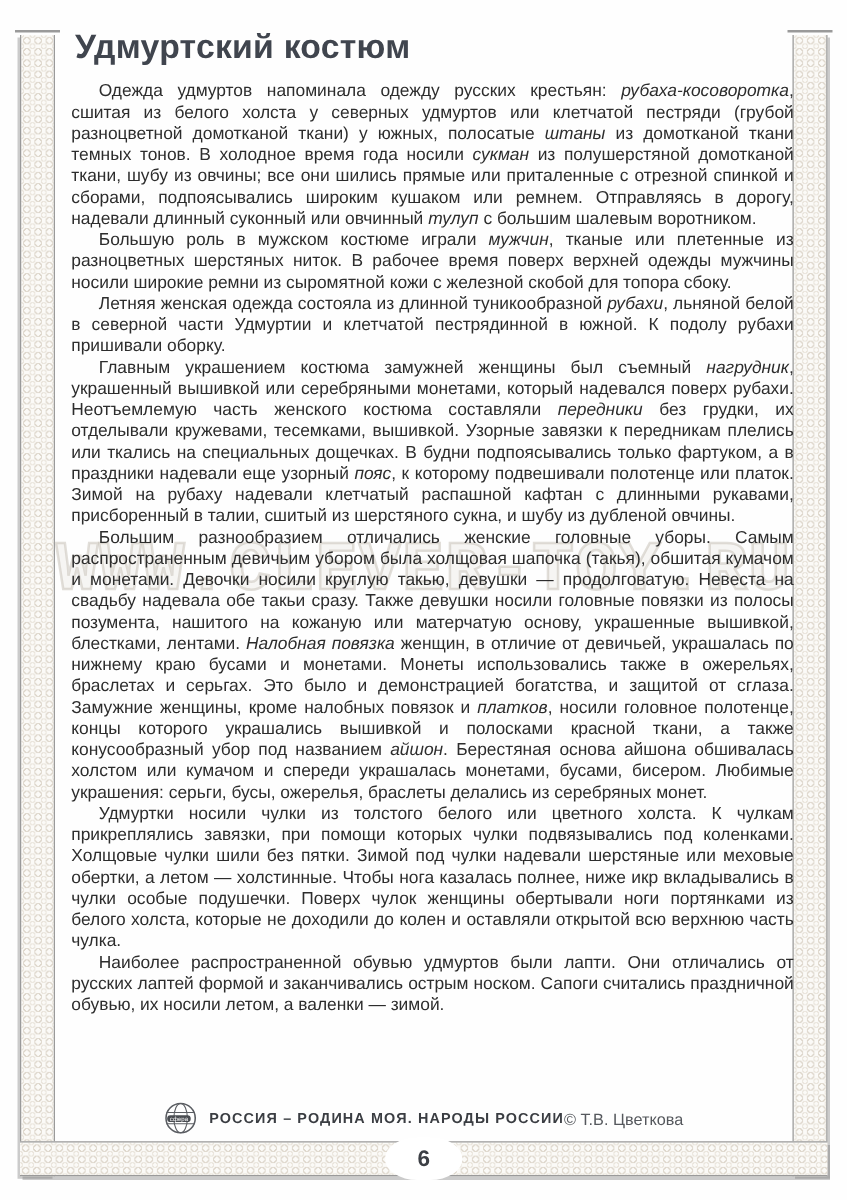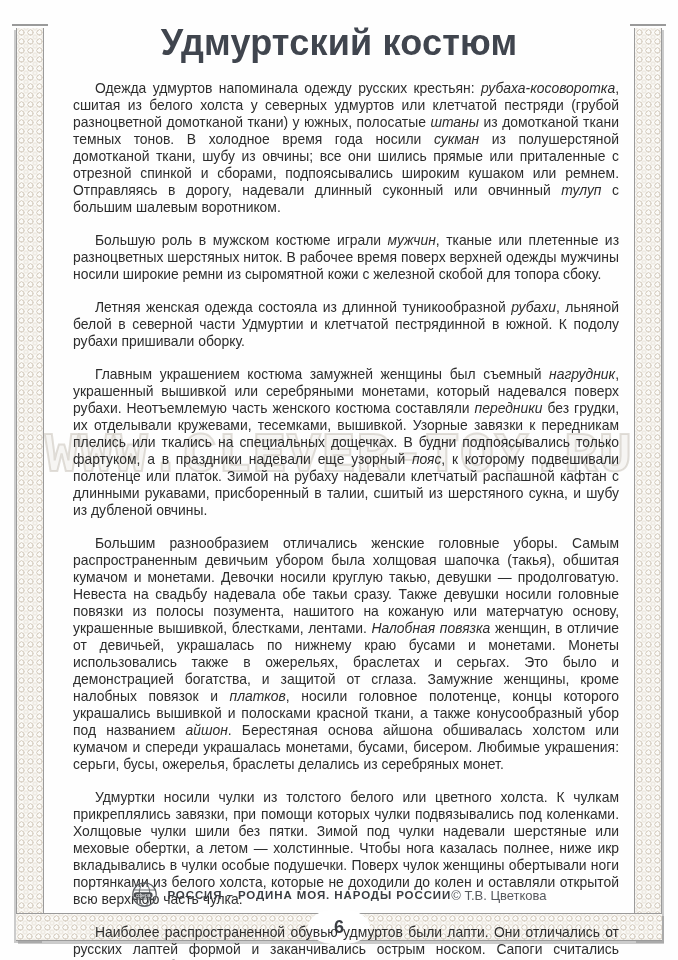--- a/index.html
+++ b/index.html
@@ -49,33 +49,32 @@
     border-radius:50% / 60%;
     display:flex; align-items:center; justify-content:center;
   }
   .page-num{
     font-size:18px; font-weight:bold; color:#3c3f45; line-height:1;
   }
 
   
   .title{
     position:absolute; top:22px; left:60px; right:60px;
-    text-align:center;
-    font-size:36px; font-weight:bold; color:#40454e;
+    font-size:27px; font-weight:bold; color:#40454e;
     letter-spacing:.2px;
   }
 
   
   .article{
     position:absolute; top:64px; left:57px; width:578px;
     font-size:13.9px; line-height:17px; color:#2d2d2d;
     text-align:justify;
     hyphens:auto; -webkit-hyphens:auto;
   }
-  .article p{margin:16px; text-indent:22px;}
+  .article p{margin:0; text-indent:22px;}
   .article .it{font-style:italic;}
 
   
   .watermark{
     position:absolute; top:424px; left:0; width:100%;
     text-align:center;
     font-size:56px; font-weight:bold; letter-spacing:1px;
     color:rgba(210,204,194,.18);
     -webkit-text-stroke:2px rgba(190,184,172,.45);
     pointer-events:none; white-space:nowrap;font-family:Liberation Mono, monospace;

